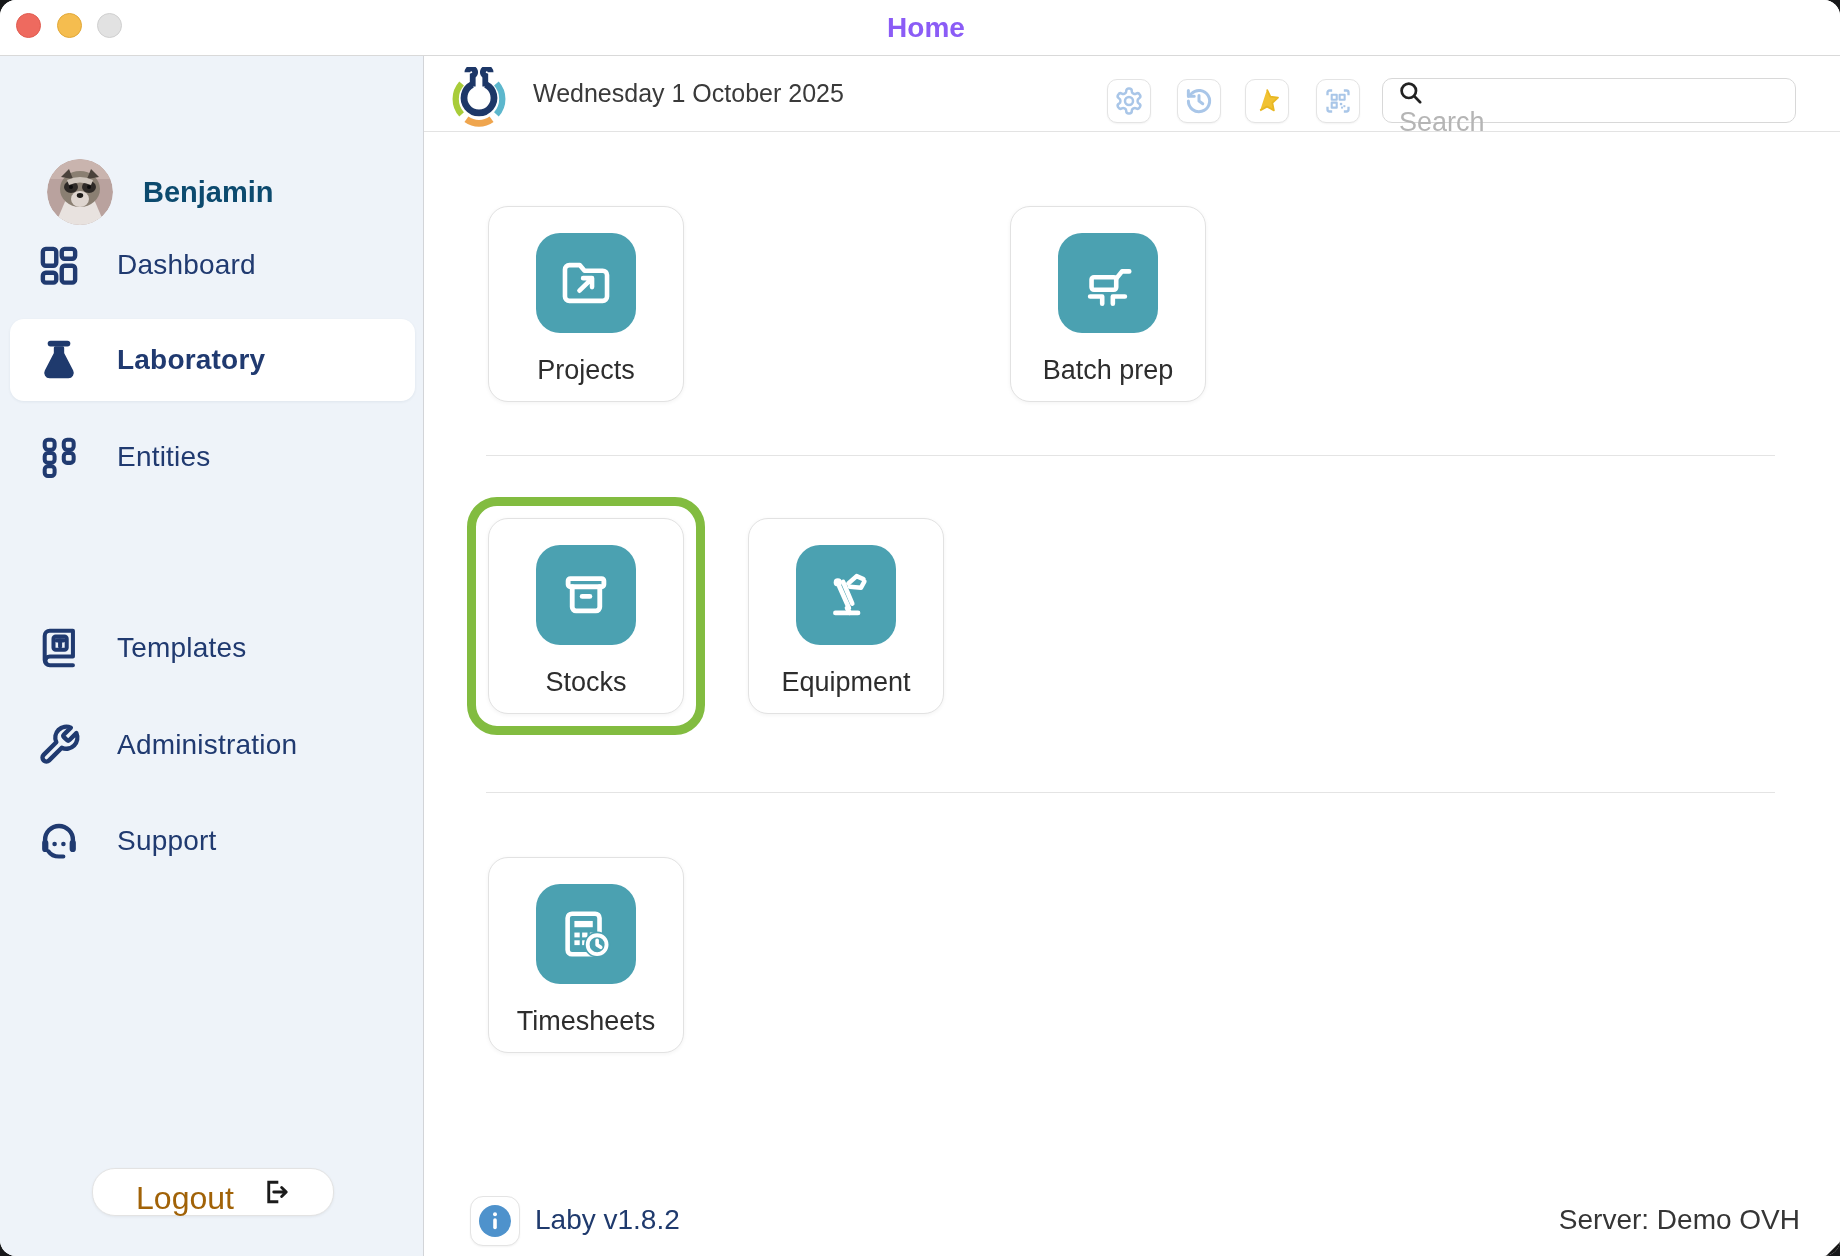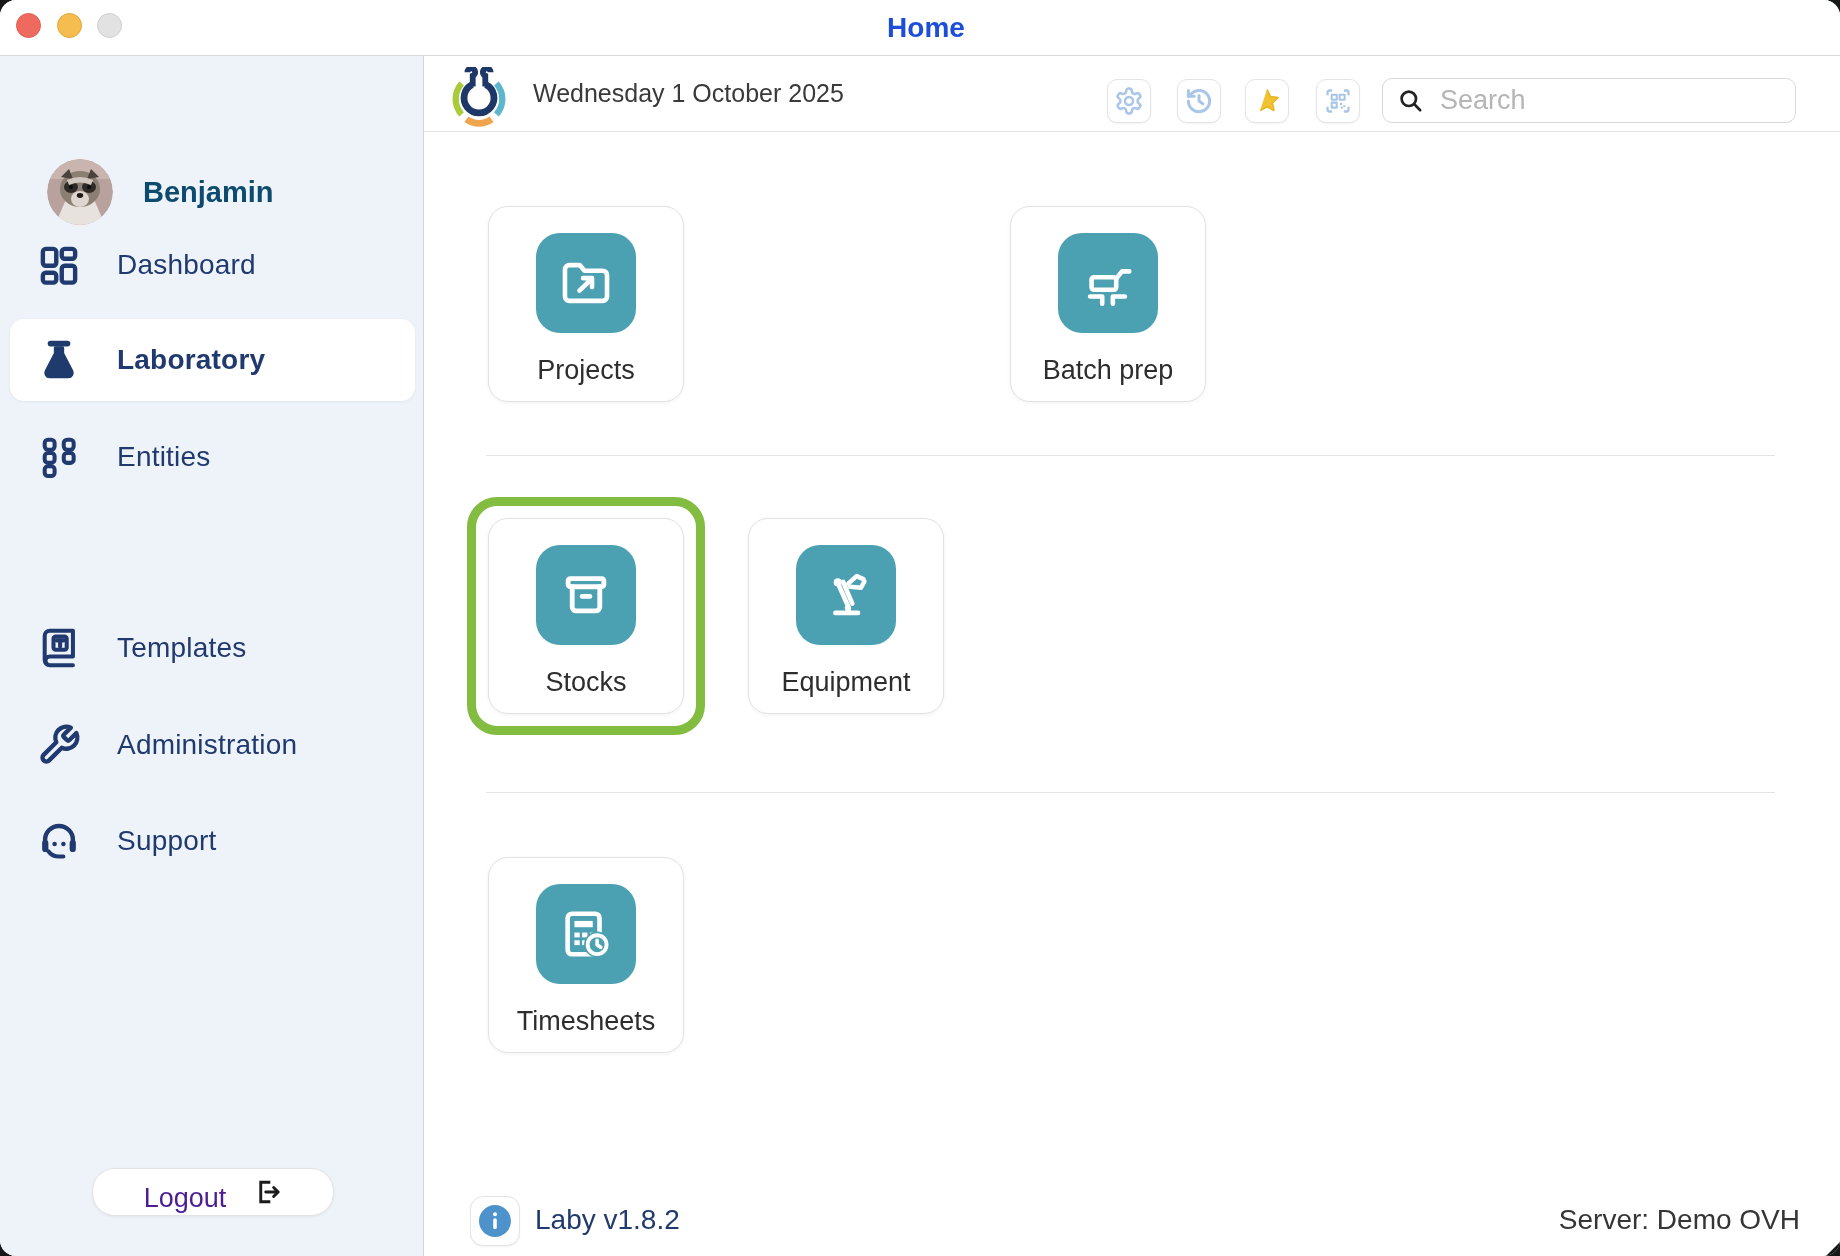--- a/index.html
+++ b/index.html
@@ -5,45 +5,45 @@
   html,body{margin:0;padding:0;background:#17181a;font-family:"Liberation Sans",sans-serif;}
   .window{position:relative;width:1840px;height:1256px;background:#ffffff;border-radius:16px;overflow:hidden;}
 
   
   .titlebar{position:absolute;left:0;top:0;width:1840px;height:55px;background:#fff;border-bottom:1px solid #d9d9d9;}
   .tl{position:absolute;top:13px;width:23px;height:23px;border-radius:50%;}
   .tl.red{left:16px;background:#ee6a5f;border:1px solid #e05c50;}
   .tl.yellow{left:57px;background:#f5bd4f;border:1px solid #e0a838;}
   .tl.gray{left:97px;background:#e2e2e2;border:1px solid #cfcfcf;}
   .win-title{position:absolute;left:0;right:0;top:0;height:55px;display:flex;align-items:center;justify-content:center;
-    font-size:28px;font-weight:700;color:#1d4ed8;padding-left:12px;}
+    font-size:28px;font-weight:700;color:#8b5cf6;padding-left:12px;}
 
   
   .sidebar{position:absolute;left:0;top:56px;width:423px;height:1200px;background:#eef3f9;border-right:1px solid #d2d4d8;}
   .profile{position:absolute;left:47px;top:103px;display:flex;align-items:center;}
   .avatar{width:66px;height:66px;border-radius:50%;overflow:hidden;flex:0 0 auto;}
   .profile-name{margin-left:30px;font-size:29px;font-weight:700;color:#0c4a6e;}
   .nav-item{position:absolute;left:10px;width:405px;height:82px;display:flex;align-items:center;cursor:pointer;border-radius:14px;}
   .nav-item .nicon{width:46px;height:46px;margin-left:26px;flex:0 0 auto;display:flex;align-items:center;justify-content:center;}
   .nav-item .nlabel{margin-left:35px;font-size:28px;font-weight:500;color:#203a70;letter-spacing:.2px;}
   .nav-item.active{background:#ffffff;box-shadow:0 1px 3px rgba(30,50,90,.07);}
   .nav-item.active .nlabel{font-weight:700;}
   .logout-btn{position:absolute;left:92px;top:1112px;width:240px;height:46px;background:#fff;border:1px solid #e3e3e3;
     border-radius:23px;display:flex;align-items:center;justify-content:center;gap:26px;cursor:pointer;
     box-shadow:0 1px 3px rgba(0,0,0,.06);}
-  .logout-btn span{font-size:27px;color:#4c1d95;margin-top:13px;}
+  .logout-btn span{font-size:32px;color:#a16207;margin-top:13px;}
 
   
   .main-header{position:absolute;left:424px;top:56px;width:1416px;height:75px;background:#fff;border-bottom:1px solid #e3e3e3;}
   .logo{position:absolute;left:26px;top:11px;width:58px;height:62px;}
   .header-date{position:absolute;left:109px;top:0;height:75px;display:flex;align-items:center;font-size:25px;color:#3a3a3a;}
   .tool-btn{position:absolute;top:23px;width:42px;height:42px;background:#fff;border:1px solid #e4e4e4;border-radius:10px;
     display:flex;align-items:center;justify-content:center;cursor:pointer;box-shadow:0 1px 2px rgba(0,0,0,.05);}
   .search-box{position:absolute;left:958px;top:22px;width:412px;height:43px;background:#fff;border:1px solid #d8d8d8;
-    border-radius:10px;display:flex;align-items:center;}
+    border-radius:10px;display:flex;align-items:flex-start;flex-direction:column;}
   .search-box svg{margin-left:14px;flex:0 0 auto;}
   .search-box input{border:none;outline:none;background:transparent;font-size:27px;color:#333;margin-left:14px;width:330px;
     font-family:"Liberation Sans",sans-serif;}
   .search-box input::placeholder{color:#b5b5b5;}
 
   
   .tile{position:absolute;width:194px;height:194px;background:#fff;border:1px solid #e2e2e2;border-radius:20px;
     box-shadow:0 1px 4px rgba(0,0,0,.05);cursor:pointer;}
   .tile-icon{position:absolute;left:47px;top:26px;width:100px;height:100px;background:#4ba1b1;border-radius:24px;
     display:flex;align-items:center;justify-content:center;}

